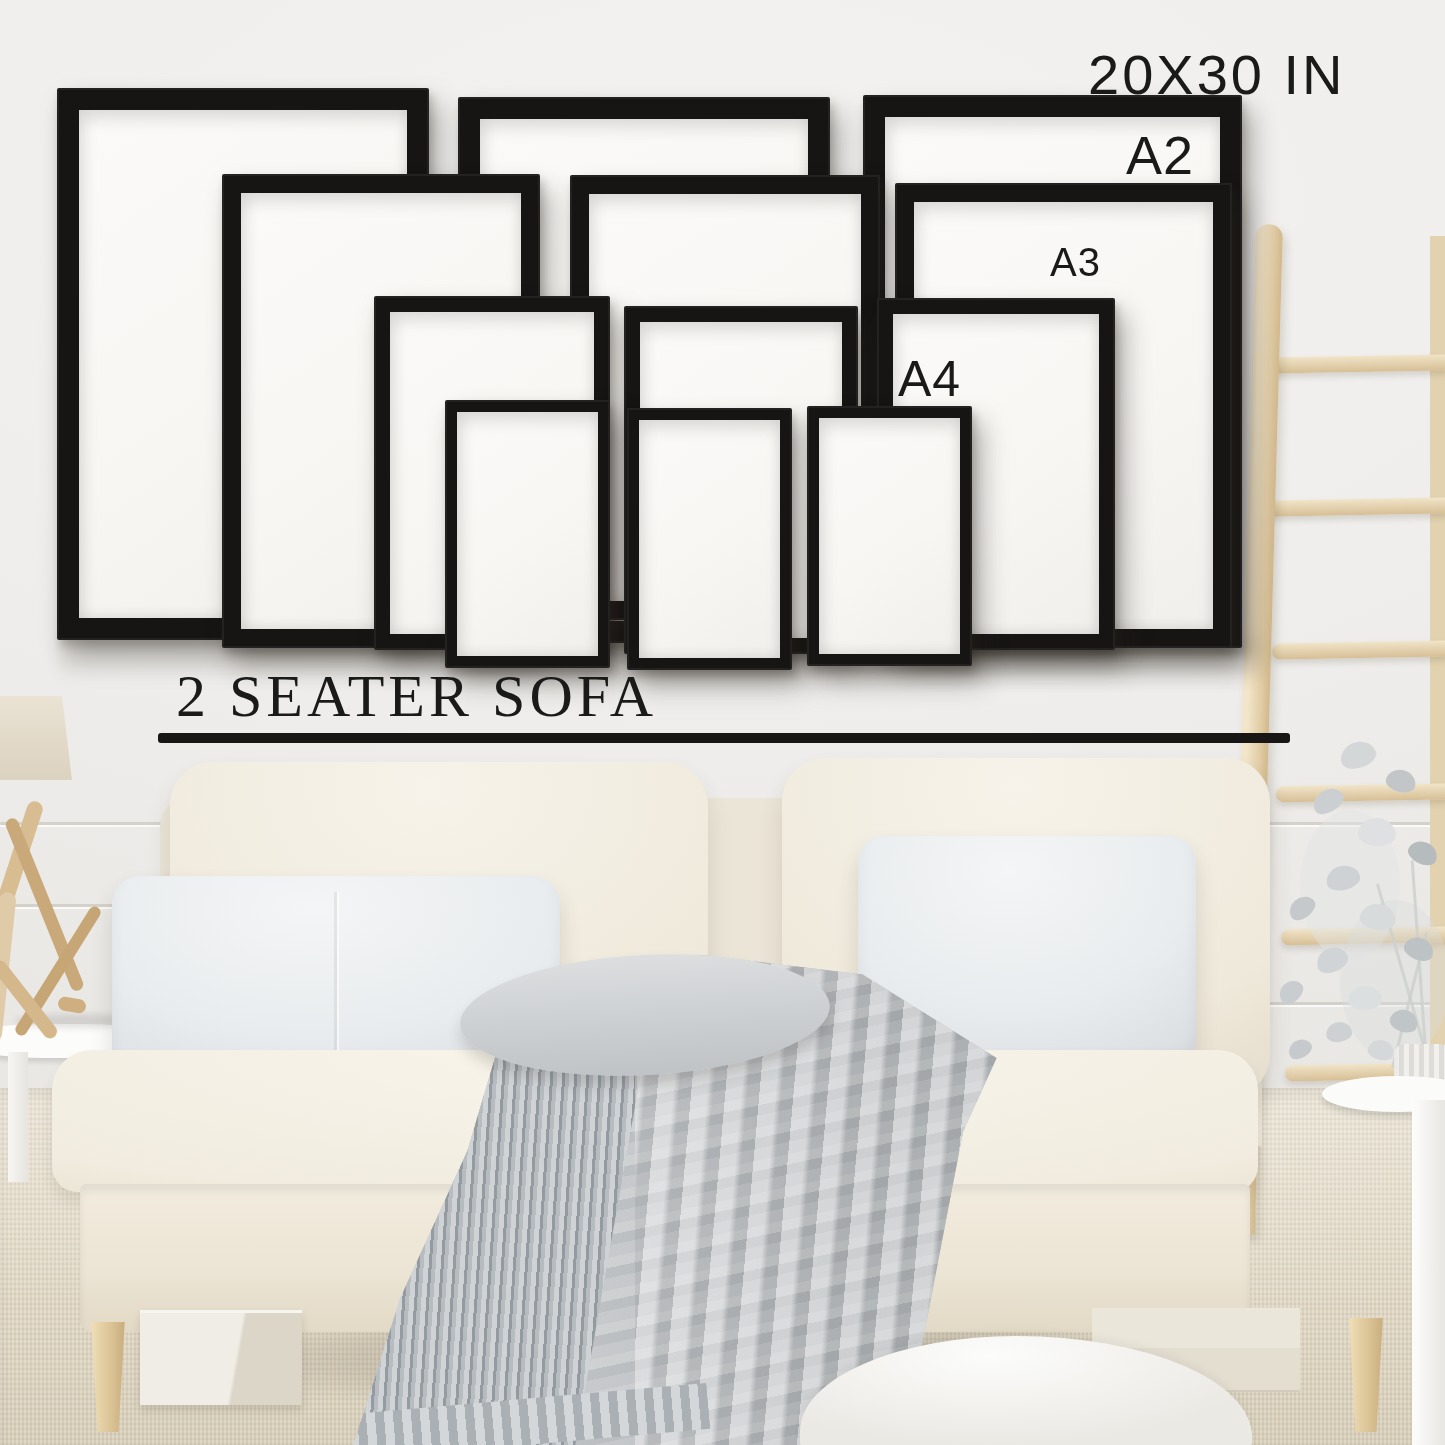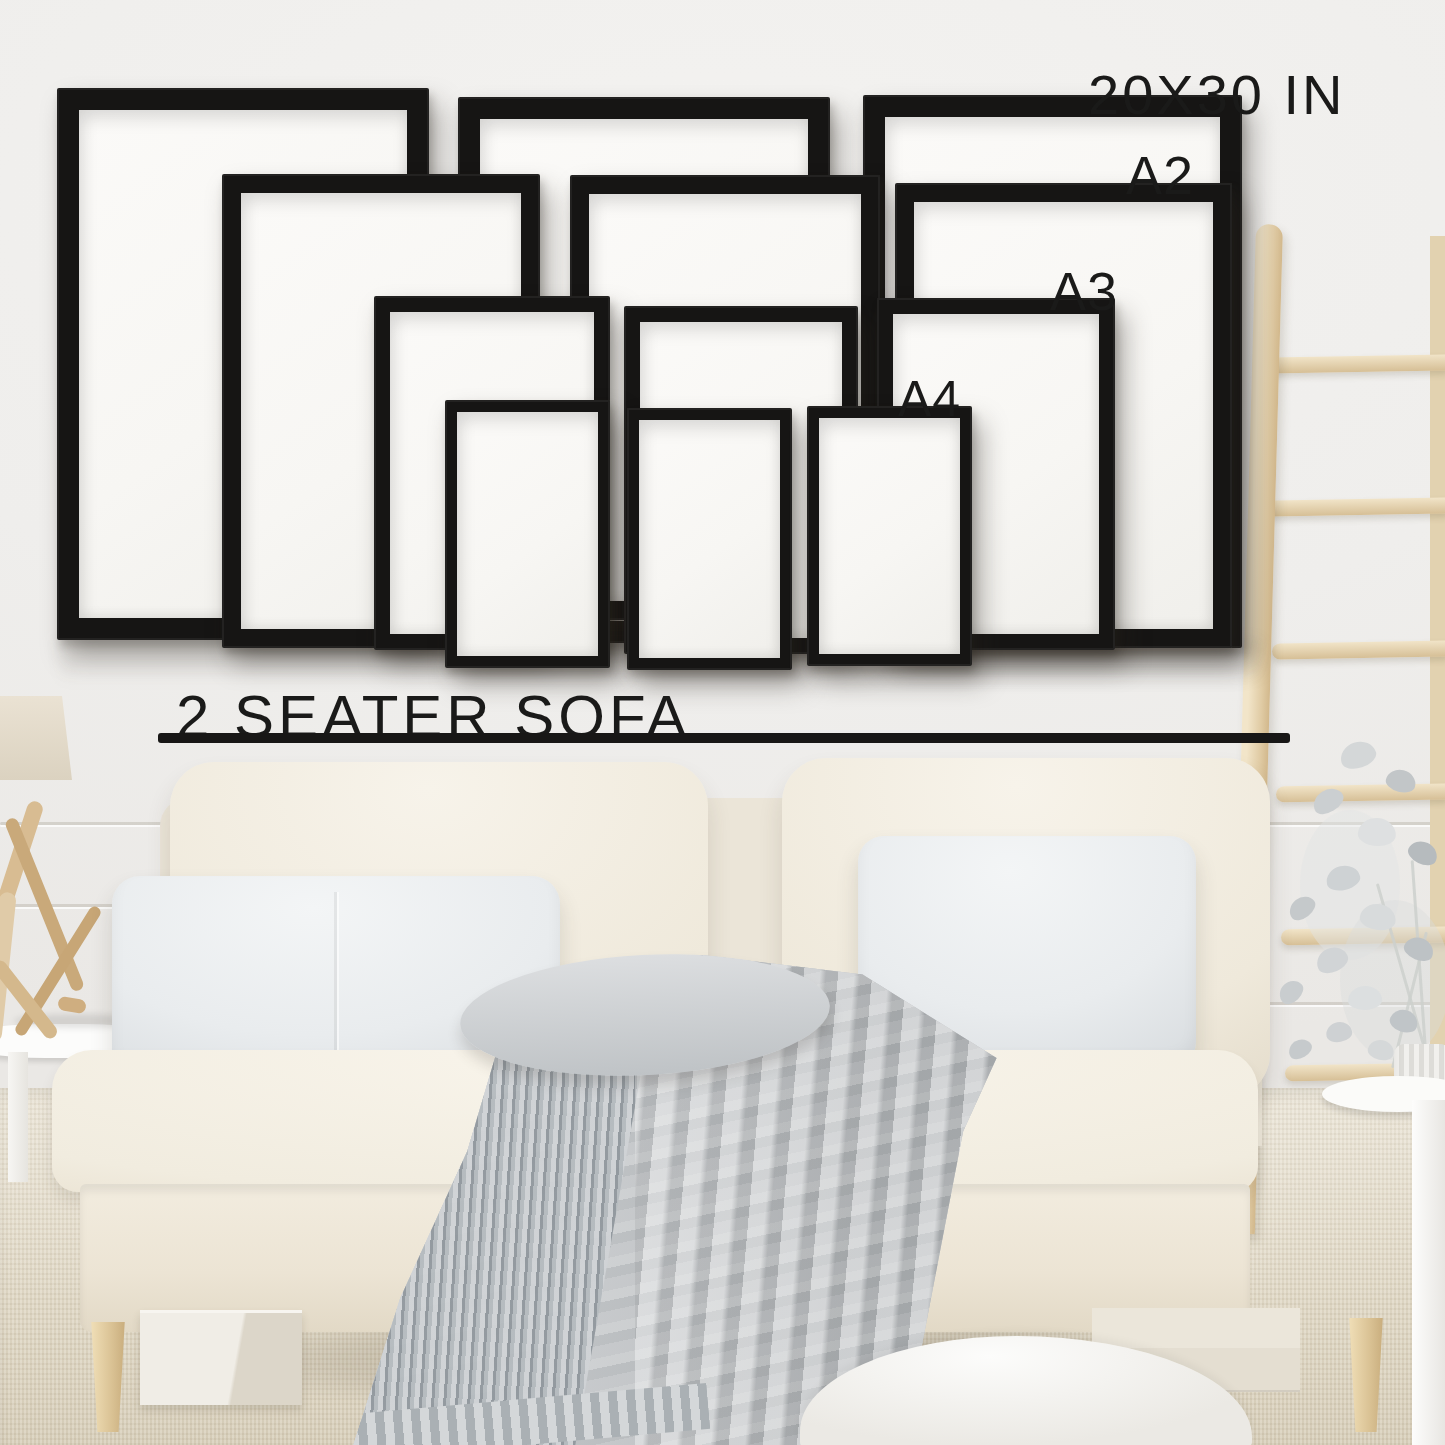--- a/index.html
+++ b/index.html
@@ -24,26 +24,26 @@
   #frames-layer{left:0;top:0;width:1445px;height:800px;}
   .frame{position:absolute;background:#161514;border-radius:2px;
     box-shadow:10px 16px 26px rgba(42,36,28,.34), 3px 6px 9px rgba(42,36,28,.22);}
   .frame::after{content:'';position:absolute;inset:0;border:2px solid rgba(255,255,255,.06);pointer-events:none;}
   .frame .paper{position:absolute;
     background:linear-gradient(145deg,#fbfaf8 0%,#f7f6f3 55%,#f0efeb 100%);
     box-shadow:inset 0 10px 16px rgba(0,0,0,.10), inset 8px 0 14px rgba(0,0,0,.05), inset -4px -6px 10px rgba(0,0,0,.04);}
   #frames-shadow{left:60px;top:640px;width:1200px;height:56px;
     background:linear-gradient(180deg,rgba(60,52,40,.10),transparent 80%);filter:blur(7px);}
   
-  .size-label{position:absolute;color:#1a1a19;white-space:nowrap;font-weight:400;margin-top:20px;}
+  .size-label{position:absolute;color:#1a1a19;white-space:nowrap;font-weight:400;}
   #label-2030{left:1088px;top:42px;font-size:56px;letter-spacing:3px;}
   #label-a2{left:1126px;top:124px;font-size:54px;letter-spacing:1px;}
-  #label-a3{left:1050px;top:240px;font-size:54px;letter-spacing:1px;}
+  #label-a3{left:1050px;top:240px;font-size:40px;letter-spacing:1px;}
   #label-a4{left:898px;top:350px;font-size:50px;letter-spacing:1px;}
-  #label-sofa{left:176px;top:662px;font-size:60px;letter-spacing:4px;}
+  #label-sofa{left:176px;top:662px;font-size:60px;letter-spacing:4px;font-family:Liberation Serif, serif;}
   #label-width{left:888px;top:668px;font-size:57px;letter-spacing:2px;}
   #measure-line{left:158px;top:733px;width:1132px;height:10px;background:#181716;border-radius:3px;}
   
   .cream{background:radial-gradient(95% 110% at 48% 8%, #f7f3ea 0%, #efe9db 70%, #e4dccb 100%);}
   .graypillow{background:radial-gradient(90% 100% at 45% 15%, #f3f5f6 0%, #e9ecee 60%, #d9dde0 100%);
     box-shadow:0 14px 22px rgba(60,55,45,.16), inset 0 -10px 16px rgba(0,0,0,.05);}
   .wood{background:linear-gradient(90deg,#eedcb4 15%,#d9c193 60%,#c3a675 100%);}
   .shadowline{background:rgba(0,0,0,.10);filter:blur(3px);border-radius:50%;}
   .leaf{position:absolute;border-radius:50% 50% 50% 50%/60% 60% 40% 40%;}
   .stem{position:absolute;width:3px;background:#cdd0cd;opacity:.85;border-radius:2px;}

